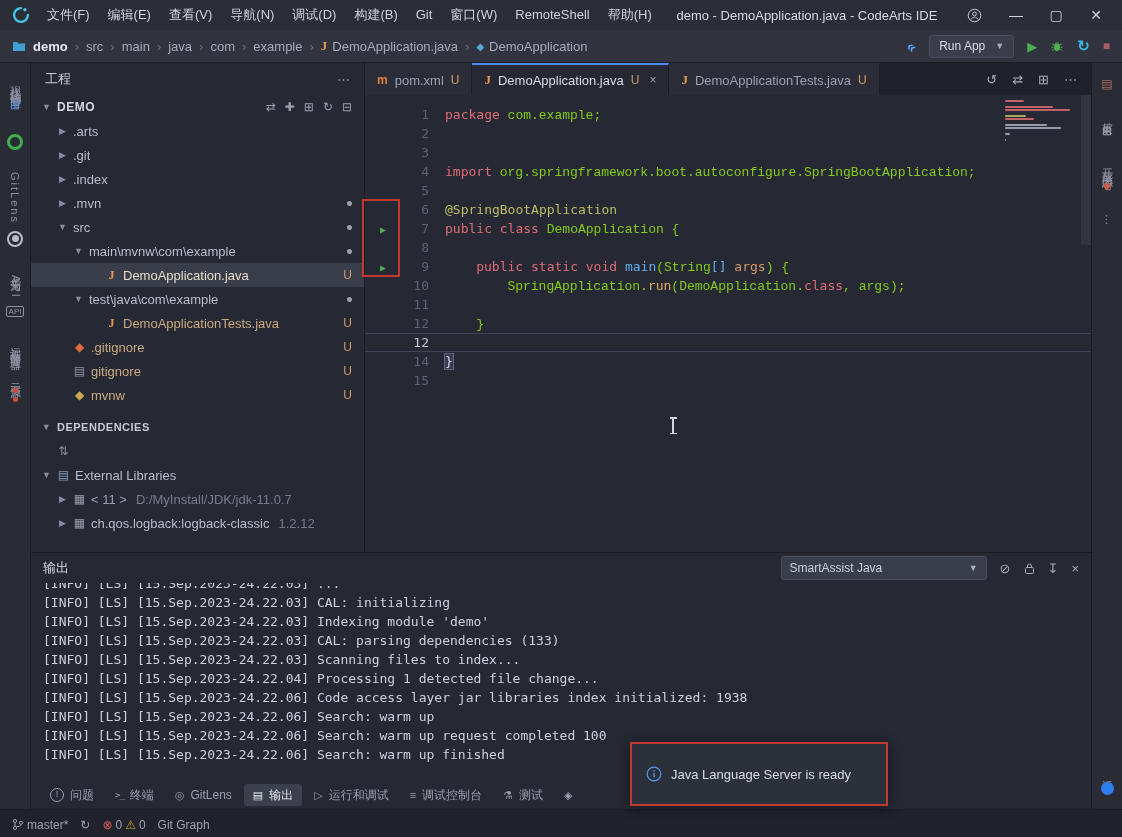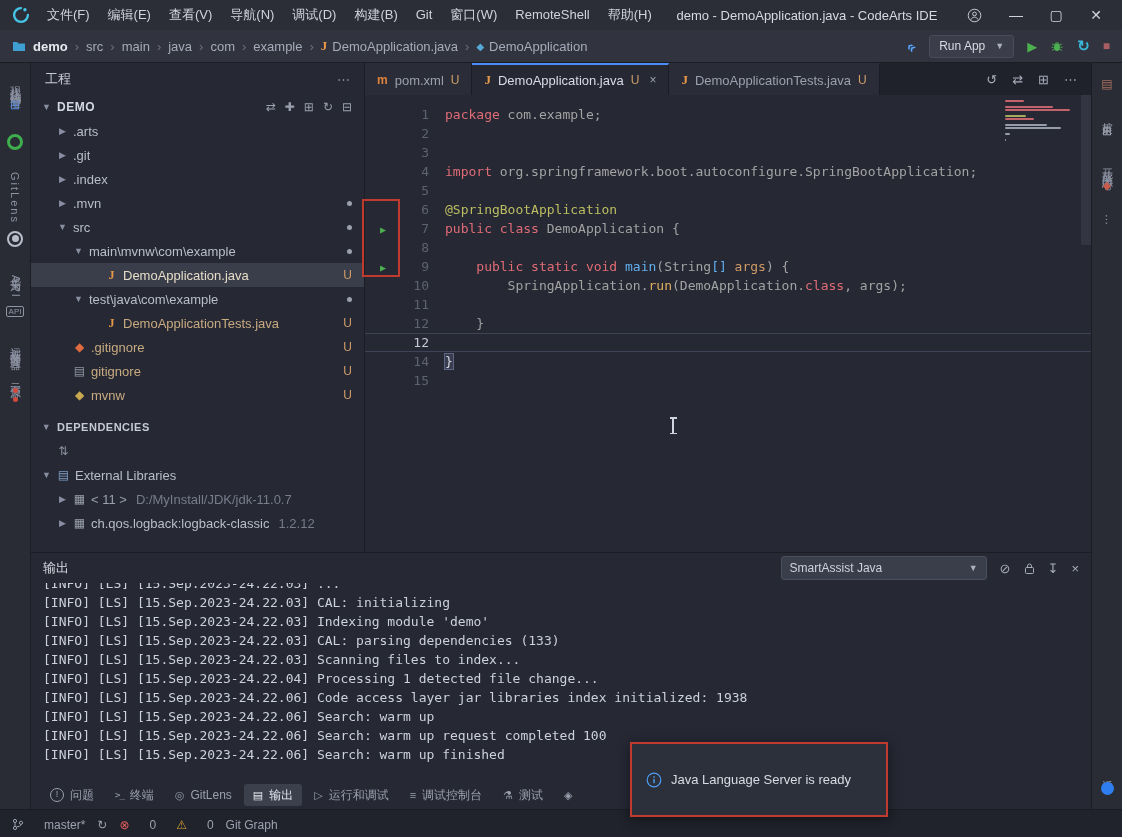--- a/index.html
+++ b/index.html
@@ -87,21 +87,21 @@
   .editor{flex:1;position:relative;background:#262834;font-family:"DejaVu Sans Mono",monospace;
           font-size:13px;line-height:19px;padding-top:10px;overflow:hidden;}
   .cline{display:flex;height:19px;}
   .cline.cur{box-shadow:inset 0 1px 0 #3e4356,inset 0 -1px 0 #3e4356;}
   .lmargin{width:36px;flex:none;text-align:center;}
   .runarrow{color:#4cb050;font-size:10px;}
   .lnum{width:28px;flex:none;text-align:right;color:#5e6270;}
   .cline.cur .lnum{color:#c6cad6;}
   .ctext{padding-left:16px;white-space:pre;}
   .tok-k{color:#e06c75;} .tok-a{color:#bdbe62;} .tok-b{color:#61aeee;}
-  .tok-g{color:#e0b060;} .tok-o{color:#d19a66;} .tok-p{color:#a3a3a3;}
+  .tok-g{color:#e0b060;} .tok-o{color:#d19a66;} .tok-p{color:#84cc16;font-family:Liberation Mono, monospace;}
   .tok-m{color:#d6dae4;background:rgba(99,110,140,.3);outline:1px solid #5c6785;}
   .minimap{position:absolute;top:4px;right:16px;width:70px;}
   .mm-line{height:2px;margin:1px 0;border-radius:1px;}
   .vscroll{position:absolute;top:0;right:0;width:10px;height:150px;background:rgba(110,118,140,.18);}
 
   
   .bottom{height:256px;flex:none;border-top:1px solid #1b1c24;background:#262834;display:flex;flex-direction:column;}
   .out-header{height:30px;flex:none;display:flex;align-items:center;padding:0 12px;gap:12px;}
   .out-title{font-size:13px;color:#d7dae2;}
   .out-right{margin-left:auto;display:flex;align-items:center;gap:13px;color:#a7acb9;font-size:13px;}
@@ -113,27 +113,27 @@
   .panel-tabs{height:28px;flex:none;display:flex;align-items:center;gap:3px;padding:0 10px;font-size:12px;color:#9ba0ae;}
   .ptab{display:flex;align-items:center;gap:6px;height:22px;padding:0 9px;border-radius:3px;white-space:nowrap;}
   .ptab.active{background:#3c404d;color:#e3e6ed;}
   .picon{font-size:11px;}
   .circ{width:12px;height:12px;border:1px solid currentColor;border-radius:50%;font-size:9px;line-height:11px;text-align:center;display:inline-block;}
   .term{font-family:"DejaVu Sans Mono",monospace;font-size:9px;letter-spacing:-1px;}
 
   
   .statusbar{height:29px;background:#20222c;border-top:1px solid #1b1c24;display:flex;align-items:center;
              padding:0 12px;font-size:12px;color:#9da2b0;gap:12px;}
-  .sb-item{display:flex;align-items:center;gap:20px;white-space:nowrap;}
+  .sb-item{display:flex;align-items:center;gap:3px;white-space:nowrap;}
   .sb-right{margin-left:auto;display:flex;align-items:center;gap:14px;}
   .err-ic{color:#e25d5d;font-size:12px;} .warn-ic{color:#d9a62e;font-size:12px;}
 
   
   .red-box-gutter{position:absolute;left:362px;top:199px;width:34px;height:74px;border:2px solid #c03a30;z-index:40;pointer-events:none;}
-  .notification{position:absolute;left:630px;top:742px;width:258px;height:75px;background:#2c303b;border:2px solid #c03a30;
+  .notification{position:absolute;left:630px;top:742px;width:258px;height:64px;background:#2c303b;border:2px solid #c03a30;
                 z-index:50;display:flex;align-items:center;gap:9px;padding:0 14px;font-size:13px;color:#d9dce4;
                 box-shadow:0 2px 12px rgba(0,0,0,.45);box-sizing:border-box;}
   .ibeam{position:absolute;left:672px;top:418px;width:2px;height:15px;background:#d0d4de;z-index:35;}
   .ibeam::before,.ibeam::after{content:"";position:absolute;left:-2.5px;width:7px;height:1.5px;background:#d0d4de;}
   .ibeam::before{top:-1px;} .ibeam::after{bottom:-1px;}
 </style>
 </head>
 <body>
 
 <div id="app">

